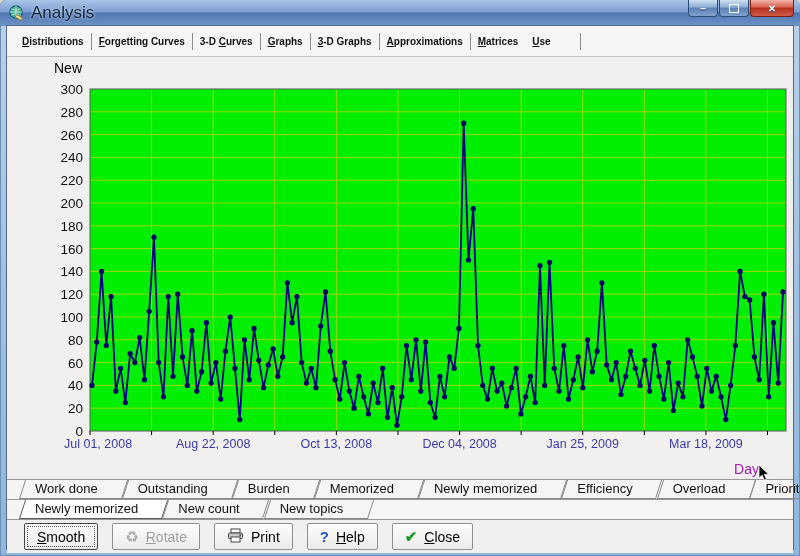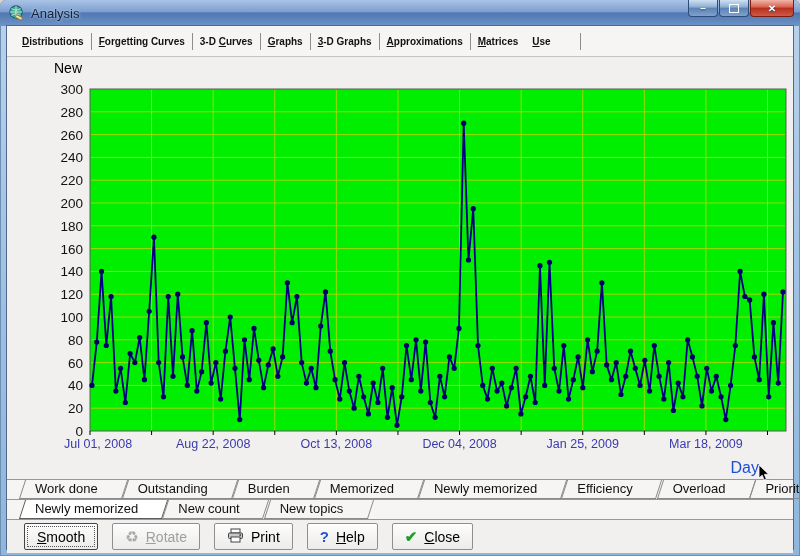--- a/index.html
+++ b/index.html
@@ -3,21 +3,21 @@
 <meta charset="utf-8">
 <style>
   html,body{margin:0;padding:0;background:#d8d4cf;font-family:"Liberation Sans",sans-serif;}
   .window{position:relative;width:800px;height:556px;border-radius:6px 6px 0 0;
     background:linear-gradient(180deg,#b9d2ec 0%,#9dc0e2 55%,#8fb6dc 100%);
     box-shadow:inset 0 0 0 1px #6d8fb4;overflow:hidden;}
   .titlebar{position:absolute;left:0;top:0;right:0;height:26px;
     background:linear-gradient(180deg,#aac4e6 0%,#7d9fd0 45%,#4f77b2 50%,#6e94c6 100%);
     border-radius:6px 6px 0 0;display:flex;align-items:center;}
   .app-icon{margin:0 6px 0 8px;display:inline-flex;}
-  .title{font-size:13px;color:#14213a;text-shadow:0 0 3px #dceaf8;}
+  .title{font-size:17px;color:#14213a;text-shadow:0 0 3px #dceaf8;}
   .win-controls{position:absolute;right:6px;top:0;display:flex;gap:1px;}
   .wbtn{height:16px;border:1px solid #2d4d79;border-top:none;border-radius:0 0 4px 4px;
     display:flex;align-items:center;justify-content:center;color:#fff;font-size:10px;
     font-weight:bold;text-shadow:0 1px 1px #22406a;cursor:default;}
   .wbtn.min,.wbtn.max{width:28px;background:linear-gradient(180deg,#cfe0f2 0%,#8cacd4 45%,#5c81b4 50%,#7fa2cc 100%);}
   .wbtn.close{width:42px;background:linear-gradient(180deg,#f0b4aa 0%,#d9604c 45%,#b42f1c 50%,#cf5a46 100%);border-color:#7c1d10;}
   .max-glyph{width:8px;height:7px;border:1px solid #fff;display:inline-block;}
   .client{position:absolute;left:7px;right:7px;top:26px;bottom:7px;background:#f1f0ee;
     box-shadow:0 0 0 1px #51688c;}
   
@@ -25,21 +25,21 @@
     border-bottom:1px solid #c6c4c2;padding-left:8px;}
   .ttab{font-size:10px;font-weight:bold;color:#111;padding:3px 7px;white-space:nowrap;cursor:default;}
   .ttab u{text-decoration:underline;}
   .ttab.selected{background:#f6f5f4;}
   .tsep{width:1px;height:17px;background:#8d8d8d;}
   .tsep.trail{margin-left:22px;}
   
   .chartpanel{position:relative;height:422px;}
   .series-label{position:absolute;left:2px;top:3px;font-size:14px;color:#000;margin-left:45px;}
   #chart{position:absolute;left:0;top:26px;}
-  .xaxis-title{position:absolute;right:34px;bottom:2px;font-size:16px;color:#1d4ed8;}
+  .xaxis-title{position:absolute;right:34px;bottom:2px;font-size:14px;color:#a21caf;}
   
   .btabs{height:19px;background:#f6f5f4;border-top:1px solid #979797;display:flex;
     align-items:stretch;padding-left:15px;position:relative;}
   .btab{position:relative;padding:1px 27px 0 13px;font-size:13px;color:#111;
     white-space:nowrap;cursor:default;}
   .btab::before{content:"";position:absolute;inset:0;border-left:1px solid #8a8a8a;
     border-right:1px solid #8a8a8a;border-bottom:1px solid #8a8a8a;
     transform:skewX(-18deg);background:transparent;z-index:0;}
   .btab span{position:relative;z-index:1;}
   .btab.selected{background:transparent;}

